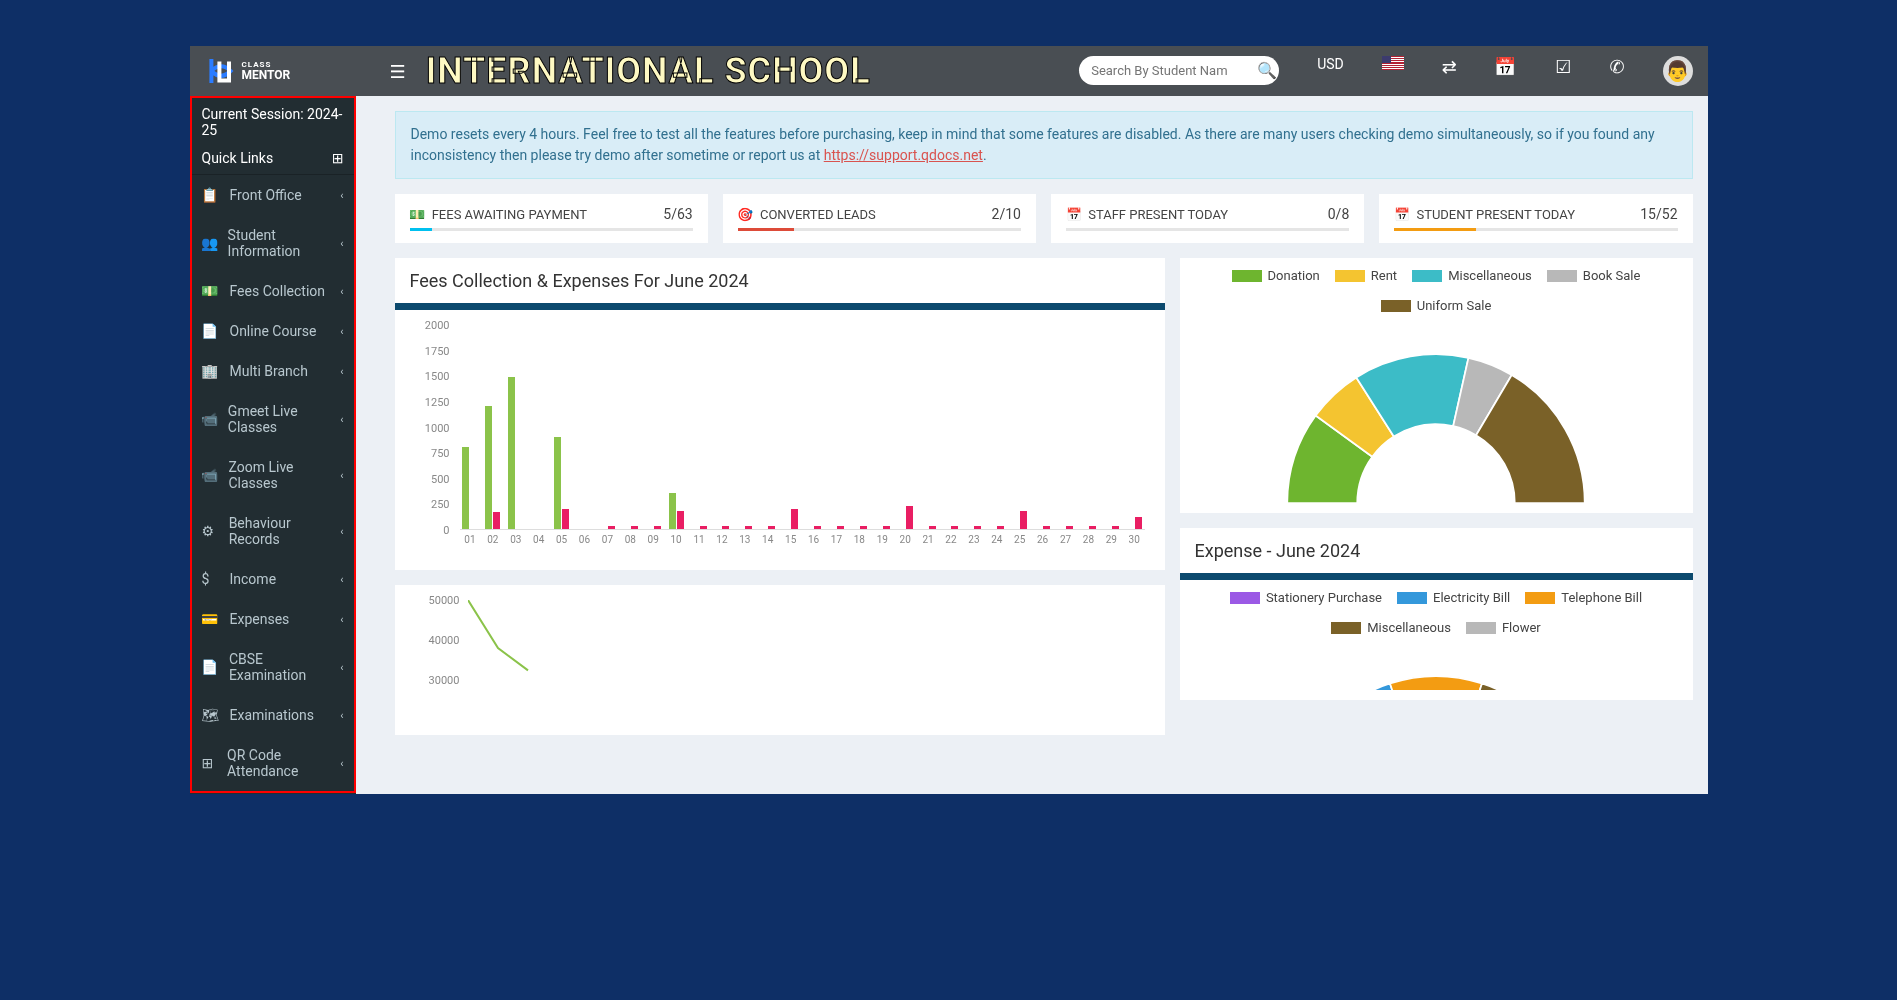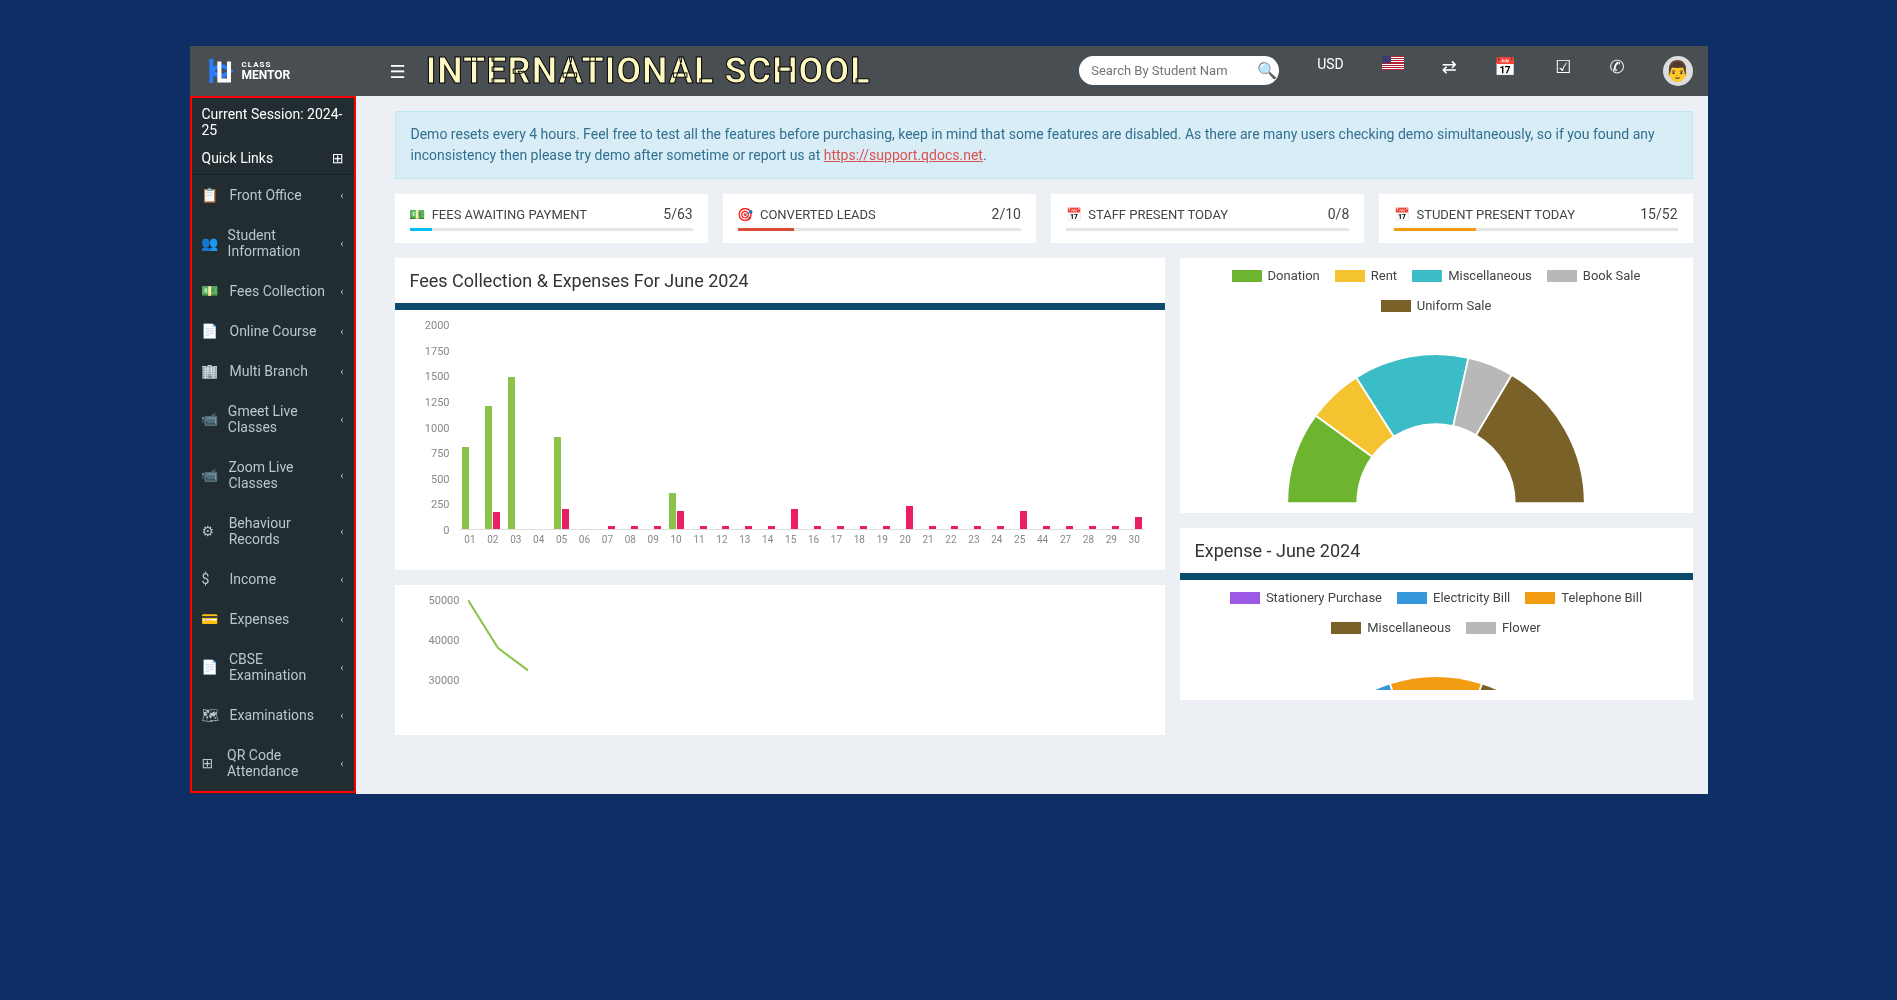--- a/index.html
+++ b/index.html
@@ -366,21 +366,21 @@
                     <div class="xlabel">24</div>
                   </div>
                   <div class="bar-group">
                     <div class="bar g" style="height: 0px;"></div>
                     <div class="bar p" style="height: 18.45px;"></div>
                     <div class="xlabel">25</div>
                   </div>
                   <div class="bar-group">
                     <div class="bar g" style="height: 0px;"></div>
                     <div class="bar p" style="height: 3.075px;"></div>
-                    <div class="xlabel">44</div>
+                    <div class="xlabel">26</div>
                   </div>
                   <div class="bar-group">
                     <div class="bar g" style="height: 0px;"></div>
                     <div class="bar p" style="height: 3.075px;"></div>
                     <div class="xlabel">27</div>
                   </div>
                   <div class="bar-group">
                     <div class="bar g" style="height: 0px;"></div>
                     <div class="bar p" style="height: 3.075px;"></div>
                     <div class="xlabel">28</div>

